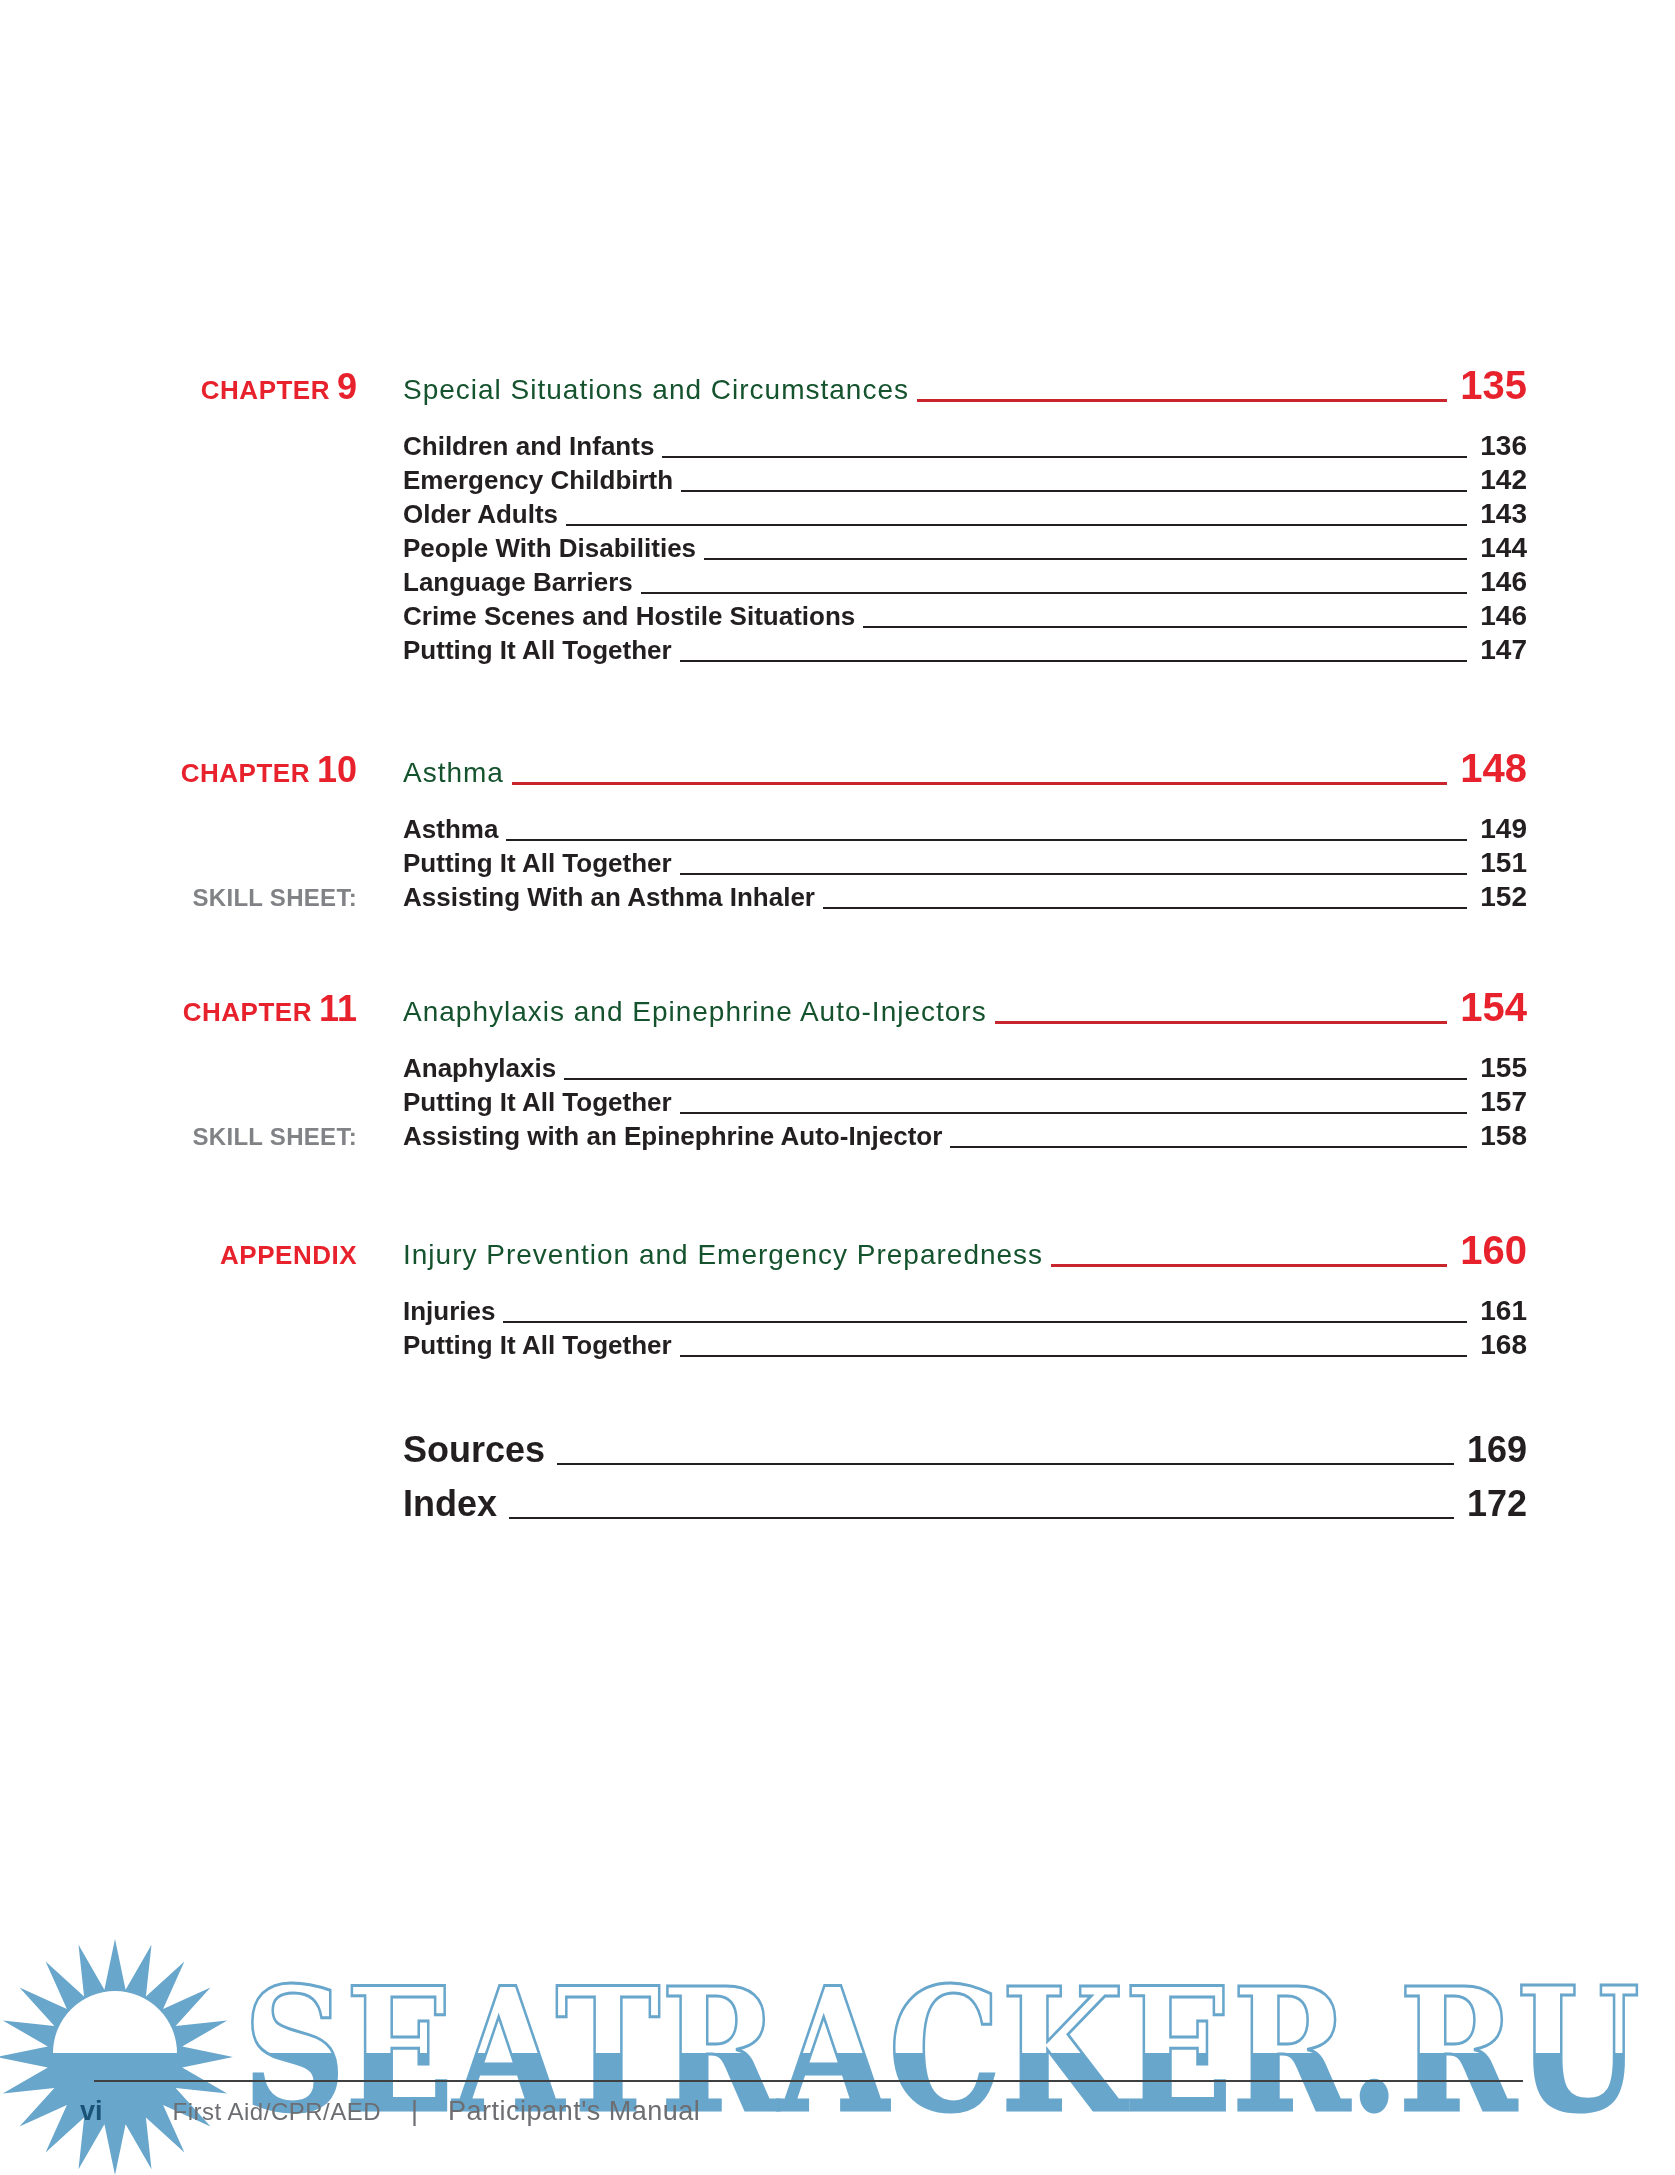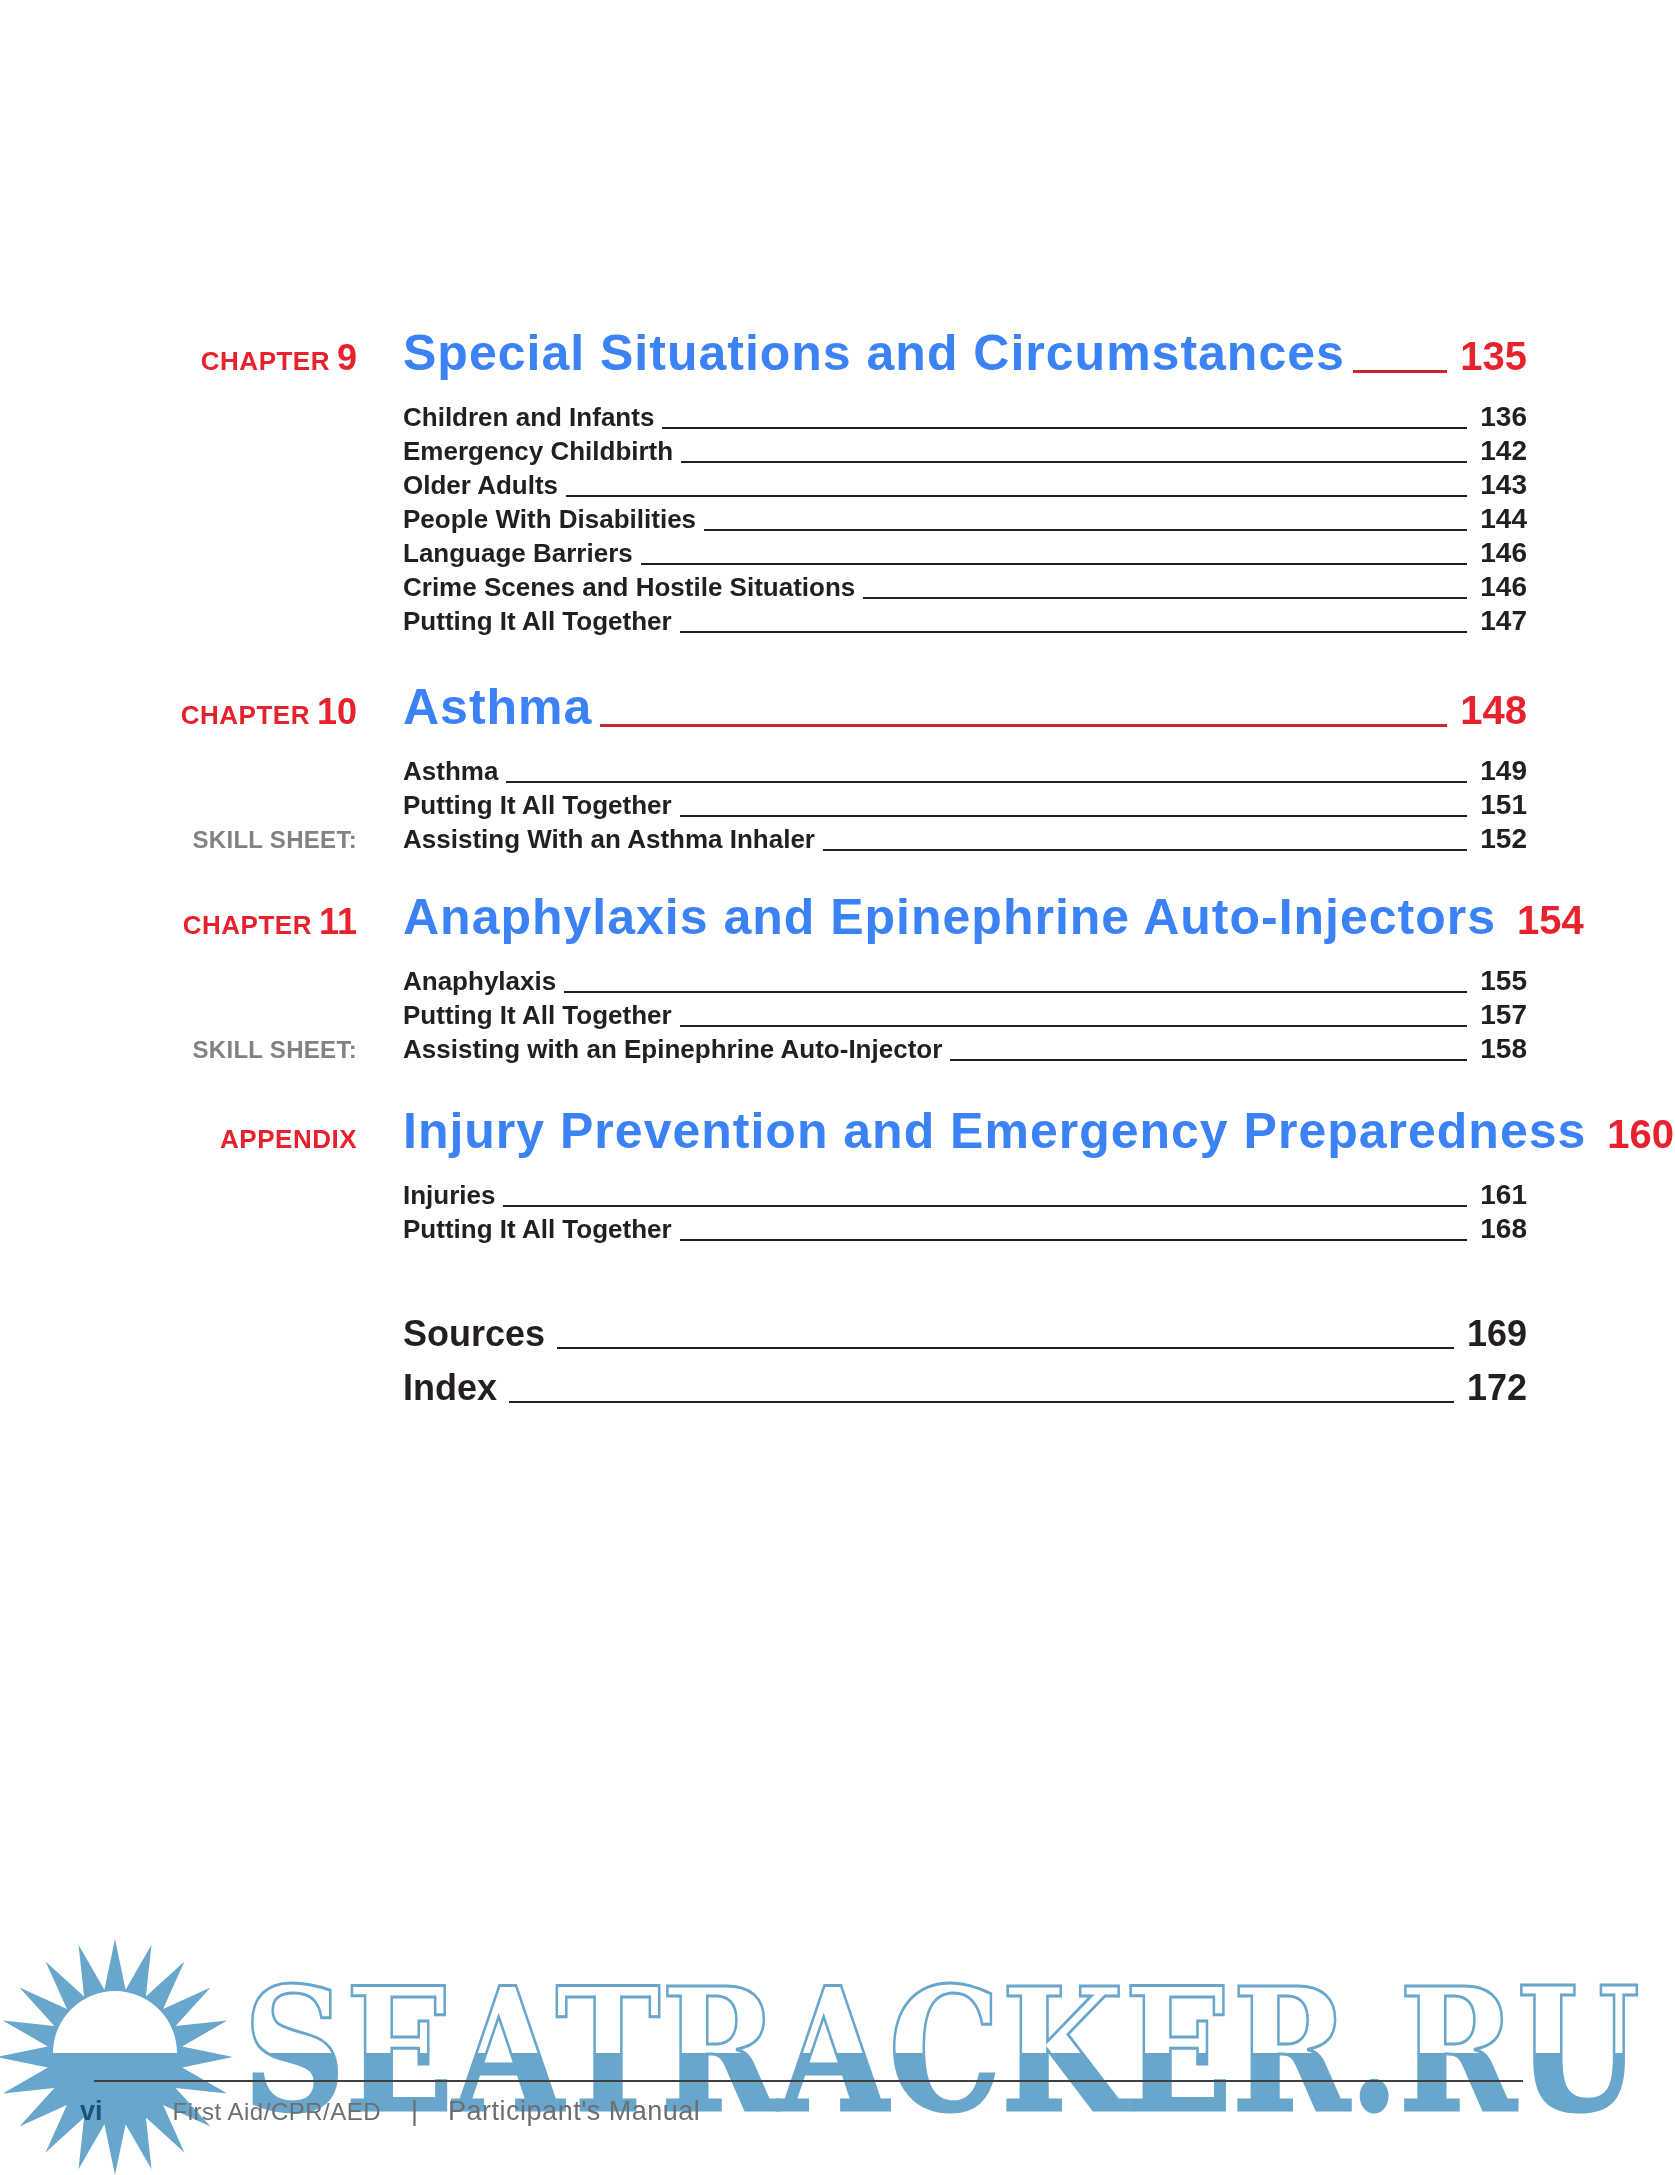--- a/index.html
+++ b/index.html
@@ -11,23 +11,23 @@
   
   .toc{position:absolute;left:100px;top:330px;width:1427px;z-index:2;}
   .row{display:flex;align-items:baseline;}
   .label{flex:0 0 257px;text-align:right;padding-right:46px;}
   .gap-fill{flex:1 1 auto;position:relative;top:3px;}
   .page{flex:0 0 auto;white-space:nowrap;}
 
   .ch-head{line-height:46px;margin-bottom:12px;}
   .ch-word{font-size:26px;font-weight:bold;color:#e8222d;letter-spacing:0.5px;}
   .ch-num{font-size:36px;font-weight:bold;color:#e8222d;margin-left:7px;}
-  .ch-title{flex:0 0 auto;font-size:50px;font-weight:700;color:#3b82f6;letter-spacing:1px;white-space:nowrap;}
+  .ch-title{flex:0 0 auto;font-size:28px;font-weight:400;color:#14532d;letter-spacing:1px;white-space:nowrap;}
   .ch-head .gap-fill{border-bottom:3px solid #c9252c;margin:0 13px 0 8px;}
-  .ch-head .page{font-size:40px;font-weight:bold;color:#e8222d;}
+  .ch-head .page{font-size:40px;font-weight:bold;color:#e8222d;margin-top:32px;}
 
   .sub{line-height:33px;}
   .sub-text{flex:0 0 auto;font-size:26px;font-weight:bold;color:#231f20;white-space:nowrap;}
   .sub .gap-fill{border-bottom:2px solid #231f20;margin:0 13px 0 8px;}
   .sub .page{font-size:28px;font-weight:bold;color:#231f20;}
   .skill{font-size:24px;font-weight:bold;color:#808285;letter-spacing:0.3px;white-space:nowrap;}
 
   .sec-2{margin-top:46px;}
   .sec-3{margin-top:38px;}
   .sec-4{margin-top:42px;}

